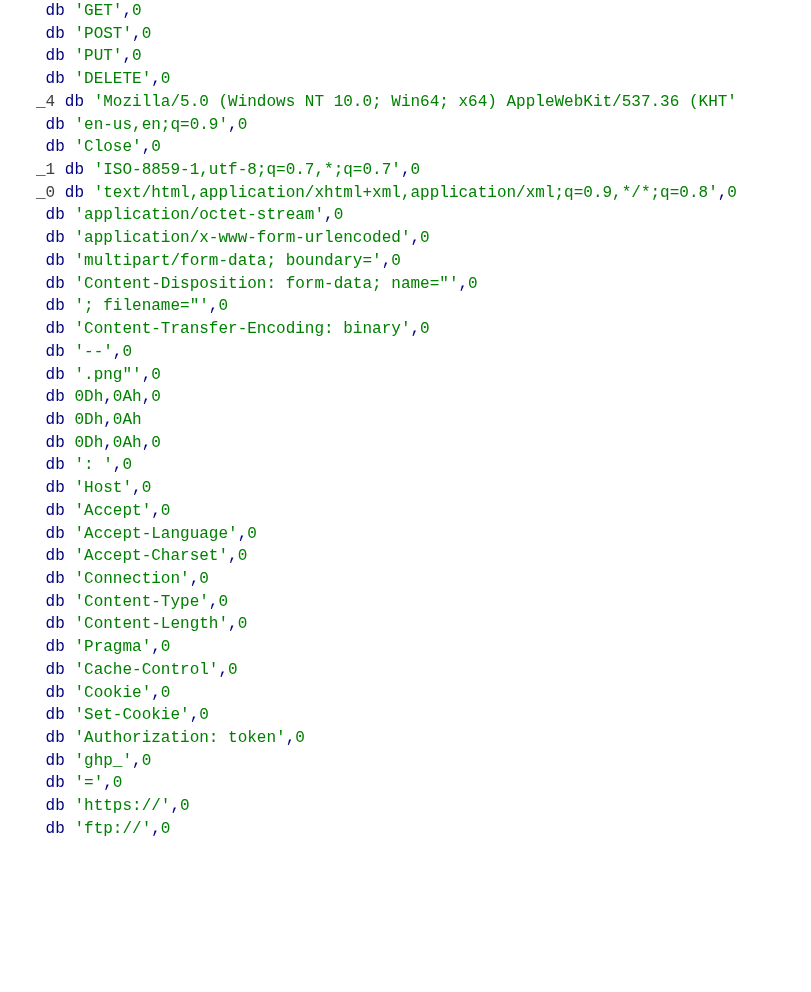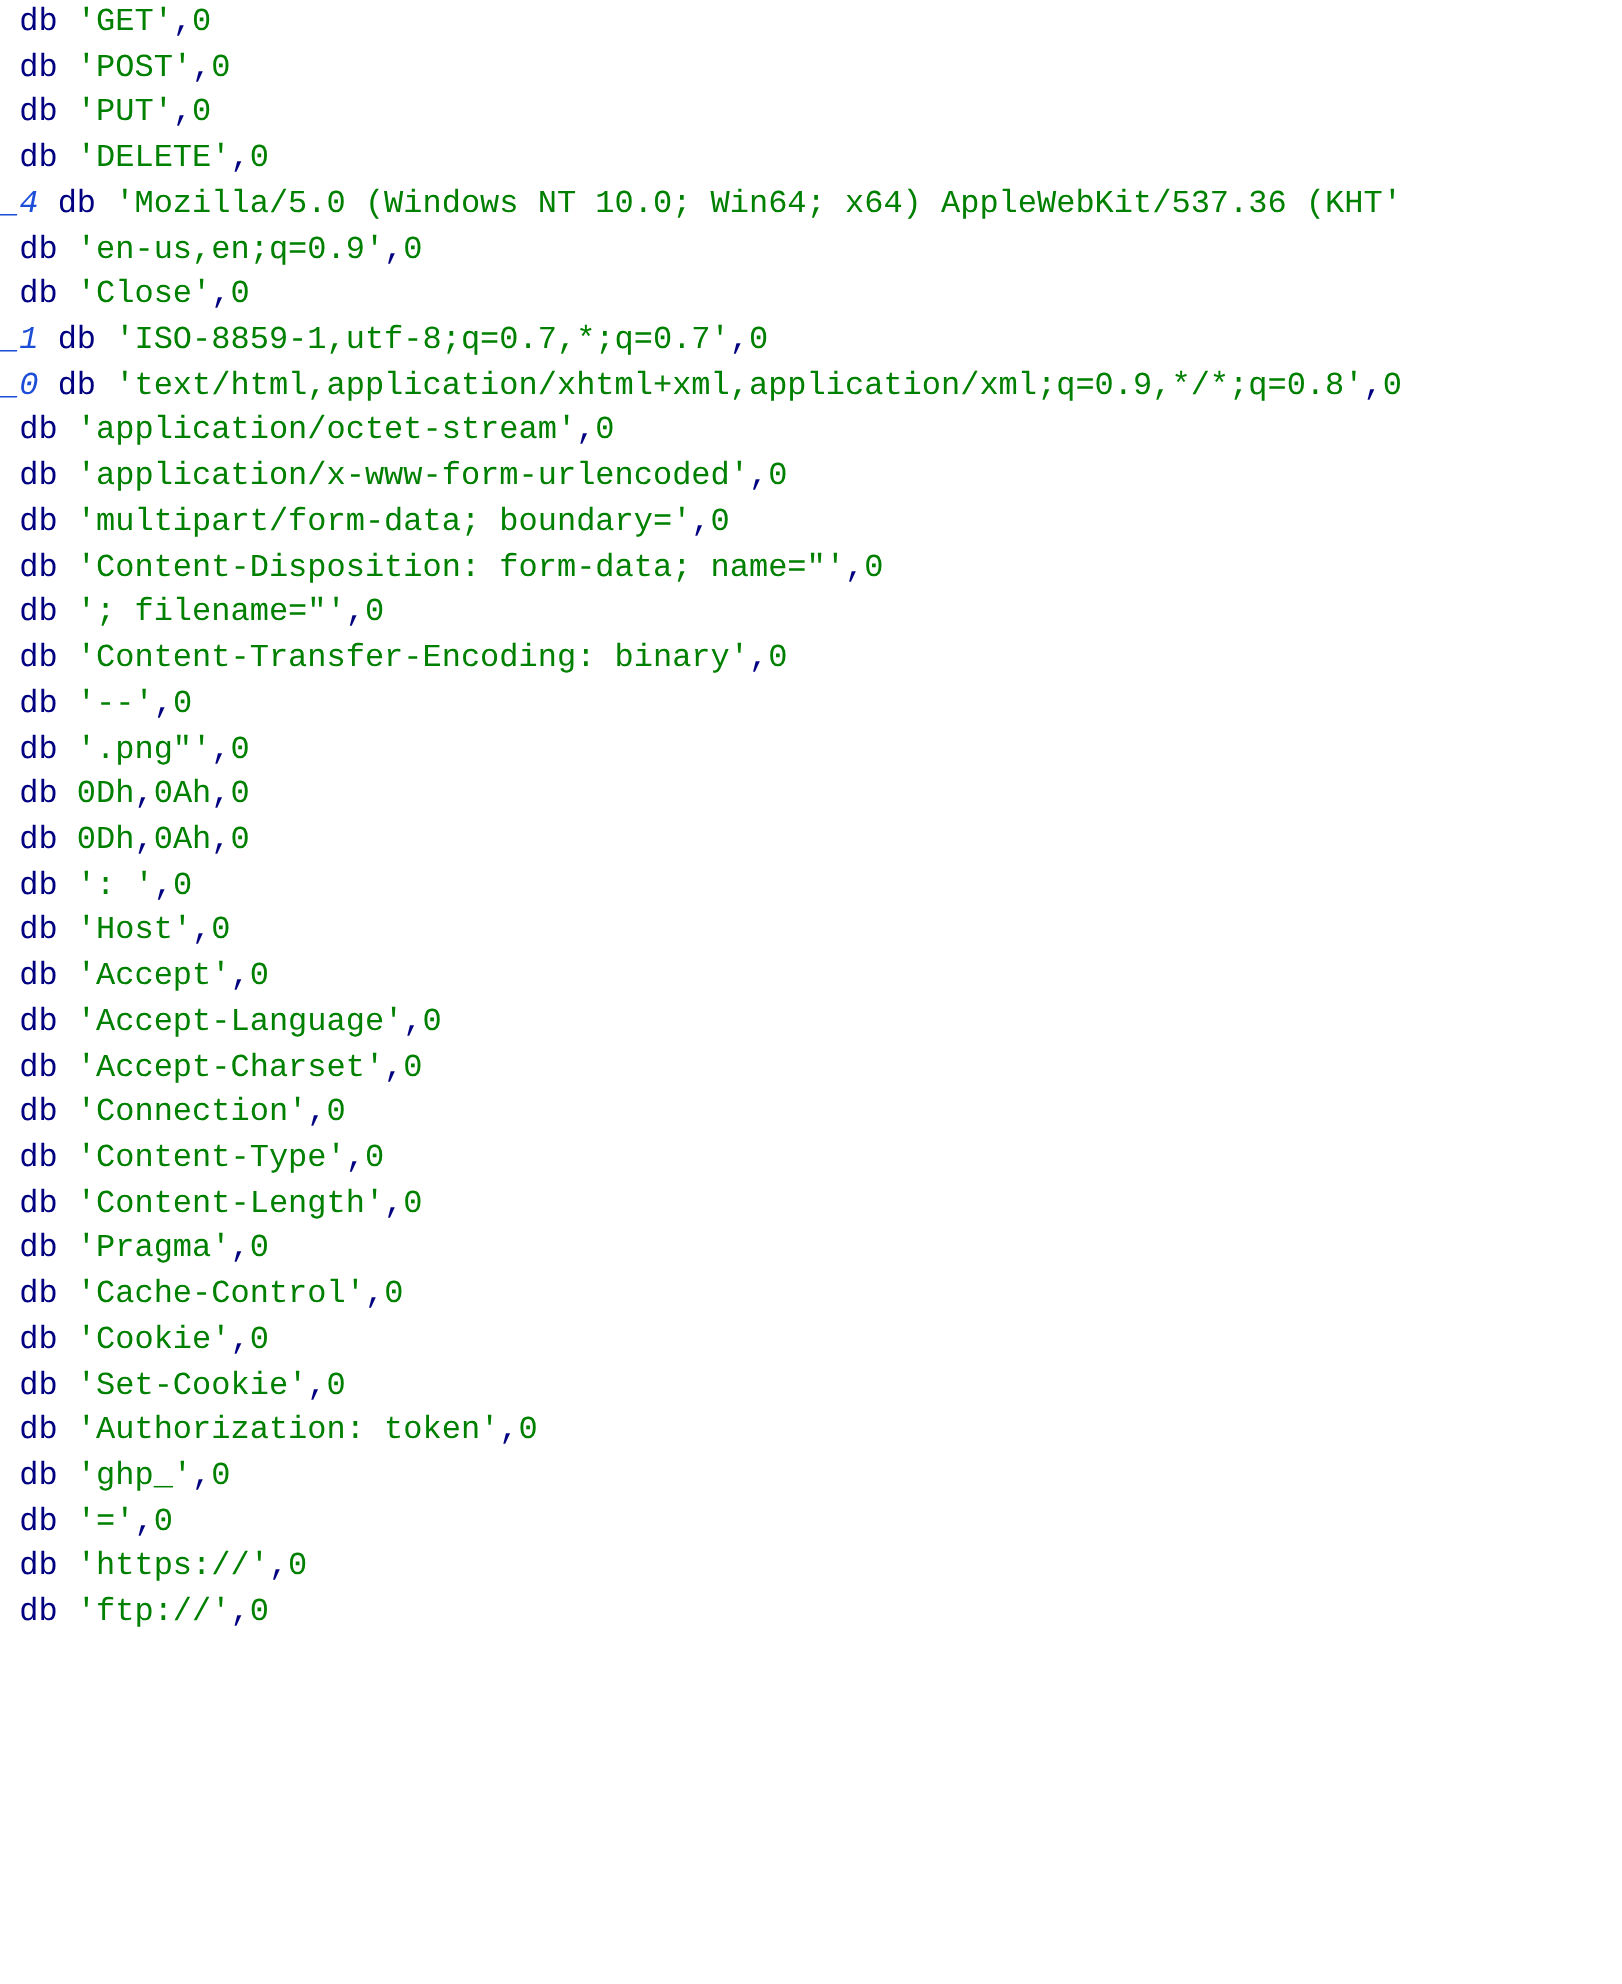--- a/index.html
+++ b/index.html
@@ -7,22 +7,23 @@
       font-size: 16px;
       background: #ffffff;
       margin: 0;
       padding: 0;
       line-height: 1.42;
       white-space: nowrap;
       overflow-x: hidden;
     }
     .line {
       white-space: pre;
+      padding-left: 36px;
     }
-    .label { color: #1d4ed8; font-style: italic; }
+    .label { color: #404040; }
     .keyword { color: #000080; }
     .str { color: #008000; }
     .num { color: #008000; }
     .punct { color: #000080; }
   </style>
 </head>
 <body>
 
 <div id="listing">
     <div class="line"> <span class="keyword">db</span> <span class="str">'GET'</span><span class="punct">,</span><span class="num">0</span></div>
@@ -36,20 +37,21 @@
     <div class="line"><span class="label">_0</span> <span class="keyword">db</span> <span class="str">'text/html,application/xhtml+xml,application/xml;q=0.9,*/*;q=0.8'</span><span class="punct">,</span><span class="num">0</span></div>
     <div class="line"> <span class="keyword">db</span> <span class="str">'application/octet-stream'</span><span class="punct">,</span><span class="num">0</span></div>
     <div class="line"> <span class="keyword">db</span> <span class="str">'application/x-www-form-urlencoded'</span><span class="punct">,</span><span class="num">0</span></div>
     <div class="line"> <span class="keyword">db</span> <span class="str">'multipart/form-data; boundary='</span><span class="punct">,</span><span class="num">0</span></div>
     <div class="line"> <span class="keyword">db</span> <span class="str">'Content-Disposition: form-data; name="'</span><span class="punct">,</span><span class="num">0</span></div>
     <div class="line"> <span class="keyword">db</span> <span class="str">'; filename="'</span><span class="punct">,</span><span class="num">0</span></div>
     <div class="line"> <span class="keyword">db</span> <span class="str">'Content-Transfer-Encoding: binary'</span><span class="punct">,</span><span class="num">0</span></div>
     <div class="line"> <span class="keyword">db</span> <span class="str">'--'</span><span class="punct">,</span><span class="num">0</span></div>
     <div class="line"> <span class="keyword">db</span> <span class="str">'.png"'</span><span class="punct">,</span><span class="num">0</span></div>
     <div class="line"> <span class="keyword">db</span> <span class="num">0Dh</span><span class="punct">,</span><span class="num">0Ah</span><span class="punct">,</span><span class="num">0</span></div>
+    <div class="line"> <span class="keyword">db</span> <span class="num">0Dh</span><span class="punct">,</span><span class="num">0Ah</span></div>
     <div class="line"> <span class="keyword">db</span> <span class="num">0Dh</span><span class="punct">,</span><span class="num">0Ah</span><span class="punct">,</span><span class="num">0</span></div>
     <div class="line"> <span class="keyword">db</span> <span class="str">': '</span><span class="punct">,</span><span class="num">0</span></div>
     <div class="line"> <span class="keyword">db</span> <span class="str">'Host'</span><span class="punct">,</span><span class="num">0</span></div>
     <div class="line"> <span class="keyword">db</span> <span class="str">'Accept'</span><span class="punct">,</span><span class="num">0</span></div>
     <div class="line"> <span class="keyword">db</span> <span class="str">'Accept-Language'</span><span class="punct">,</span><span class="num">0</span></div>
     <div class="line"> <span class="keyword">db</span> <span class="str">'Accept-Charset'</span><span class="punct">,</span><span class="num">0</span></div>
     <div class="line"> <span class="keyword">db</span> <span class="str">'Connection'</span><span class="punct">,</span><span class="num">0</span></div>
     <div class="line"> <span class="keyword">db</span> <span class="str">'Content-Type'</span><span class="punct">,</span><span class="num">0</span></div>
     <div class="line"> <span class="keyword">db</span> <span class="str">'Content-Length'</span><span class="punct">,</span><span class="num">0</span></div>
     <div class="line"> <span class="keyword">db</span> <span class="str">'Pragma'</span><span class="punct">,</span><span class="num">0</span></div>

